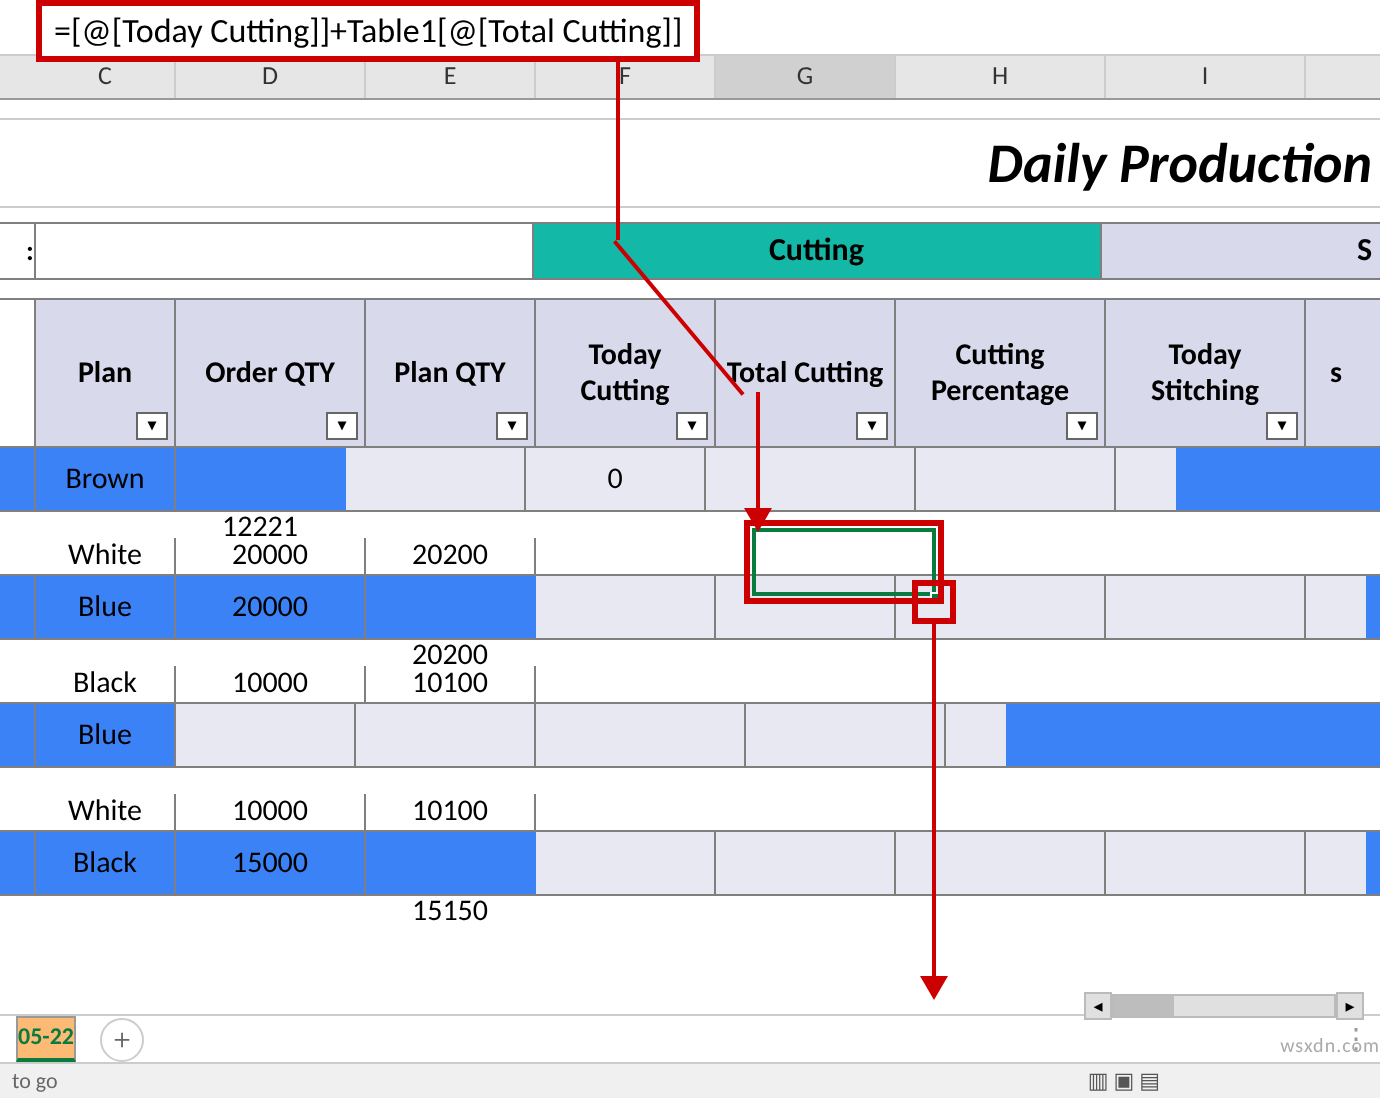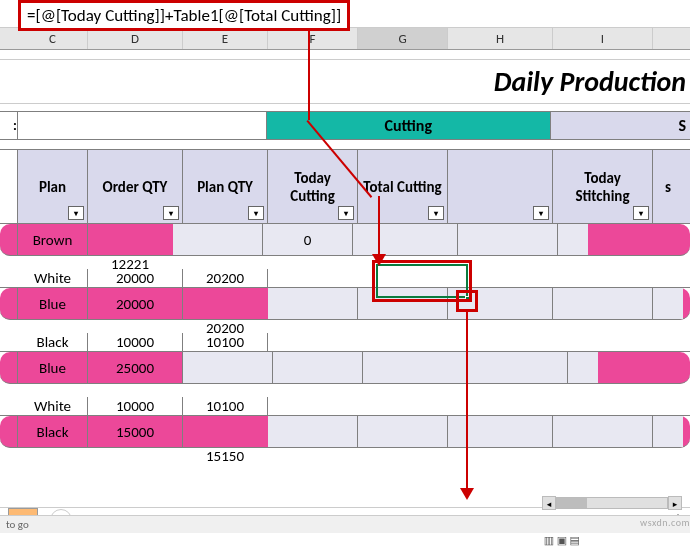--- a/index.html
+++ b/index.html
@@ -49,21 +49,21 @@
 .d-left { width: 18px; border-right: 1px solid #7f7f7f; }
 .d-cell { border-right: 1px solid #7f7f7f; display: flex; align-items: center; justify-content: center; font-size: 15px; }
 .d-color { width: 70px; }
 .d-oqty { width: 95px; }
 .d-pqty { width: 85px; margin-top: 40px; }
 .d-tcut { width: 90px; }
 .d-totcut { width: 90px; }
 .d-cperc { width: 105px; }
 .d-tstitch { width: 100px; }
 .d-last { width: 30px; border-right: none; }
-.stripe-a { background: #ec4899; border-radius: 10px; }
+.stripe-a { background: #3b82f6; }
 .stripe-b { background: #ffffff; align-items: flex-end; }
 .stripe-a .d-tcut, .stripe-a .d-totcut, .stripe-a .d-cperc, .stripe-a .d-tstitch, .stripe-a .d-last { background: #e8e8f2; }
 
 
 .sel-cell { position: absolute; border: 2px solid #0a7b3e; pointer-events: none; }
 .sel-outer { left: 376px; top: 264px; width: 92px; height: 34px; }
 .red-box1 { position: absolute; border: 3px solid #cc0000; pointer-events: none; }
 .red-cell { left: 372px; top: 260px; width: 100px; height: 42px; }
 .red-handle { left: 456px; top: 290px; width: 22px; height: 22px; }
 .fill-handle { position: absolute; left: 465px; top: 296px; width: 6px; height: 6px; background: #0a7b3e; border: 1px solid #fff; }
@@ -72,21 +72,21 @@
 .arrow-line { position: absolute; background: #cc0000; pointer-events: none; }
 .arrow-head { position: absolute; width: 0; height: 0; pointer-events: none; }
 
 
 .sheet-bar { position: absolute; bottom: 18px; left: 0; right: 0; height: 24px; background: #fff; border-top: 1px solid #ccc; display: flex; align-items: center; }
 .sheet-tab { padding: 3px 0; border: 1px solid #9a9a9a; border-bottom: 2px solid #0a7b3e; background: #fdba74; font-weight: bold; color: #0a7b3e; font-size: 12px; }
 .add-sheet { width: 22px; height: 22px; border: 1px solid #ccc; border-radius: 50%; display: flex; align-items: center; justify-content: center; margin-left: 12px; font-size: 14px; color: #666; cursor: pointer; }
 .scroll-dots { width: 24px; text-align: center; color: #999; }
 
 
-.bottom-bar { position: absolute; bottom: 16px; left: 0; right: 0; height: 18px; background: #f0f0f0; border-top: 1px solid #ccc; display: flex; align-items: center; font-size: 11px; color: #666; padding-left: 6px; }
+.bottom-bar { position: absolute; bottom: 0; left: 0; right: 0; height: 18px; background: #f0f0f0; border-top: 1px solid #ccc; display: flex; align-items: center; font-size: 11px; color: #666; padding-left: 6px; }
 .hscroll { position: absolute; right: 8px; bottom: 20px; width: 140px; height: 16px; display: flex; align-items: center; }
 .hscroll-track { flex: 1; height: 12px; background: #e0e0e0; border: 1px solid #bbb; position: relative; }
 .hscroll-thumb { position: absolute; left: 0; top: 0; width: 30px; height: 10px; background: #bdbdbd; }
 .hscroll-btn { width: 14px; height: 14px; background: #e0e0e0; border: 1px solid #bbb; display: flex; align-items: center; justify-content: center; font-size: 9px; cursor: pointer; }
 
 .watermark { position: absolute; right: 0; bottom: 20px; font-size: 10px; color: #aaa; letter-spacing: 0.5px; }
 .view-icons { position: absolute; right: 110px; bottom: 2px; font-size: 11px; color: #555; }
 </style>
 </head>
 <body>
@@ -136,20 +136,21 @@
   </div>
   <div class="th-cell th-tcut">
     <span>Today Cutting</span>
     <div class="filter-btn">▾</div>
   </div>
   <div class="th-cell th-totcut">
     <span>Total Cutting</span>
     <div class="filter-btn">▾</div>
   </div>
   <div class="th-cell th-cperc">
+    <span>Cutting Percentage</span>
     <div class="filter-btn">▾</div>
   </div>
   <div class="th-cell th-tstitch">
     <span>Today Stitching</span>
     <div class="filter-btn">▾</div>
   </div>
   <div class="th-cell th-lastcol">
     <span>s</span>
   </div>
 </div>
@@ -194,21 +195,20 @@
       <div class="d-cell d-pqty">10100</div>
       <div class="d-cell d-tcut"></div>
       <div class="d-cell d-totcut"></div>
       <div class="d-cell d-cperc"></div>
       <div class="d-cell d-tstitch"></div>
       <div class="d-cell d-last"></div>
     </div>
     <div class="data-row stripe-a">
       <div class="d-left"></div>
       <div class="d-cell d-color">Blue</div>
-      <div class="d-cell d-oqty">25000</div>
       <div class="d-cell d-tcut"></div>
       <div class="d-cell d-totcut"></div>
       <div class="d-cell d-cperc"></div>
       <div class="d-cell d-tstitch"></div>
       <div class="d-cell d-last"></div>
     </div>
     <div class="data-row stripe-b">
       <div class="d-left"></div>
       <div class="d-cell d-color">White</div>
       <div class="d-cell d-oqty">10000</div>

